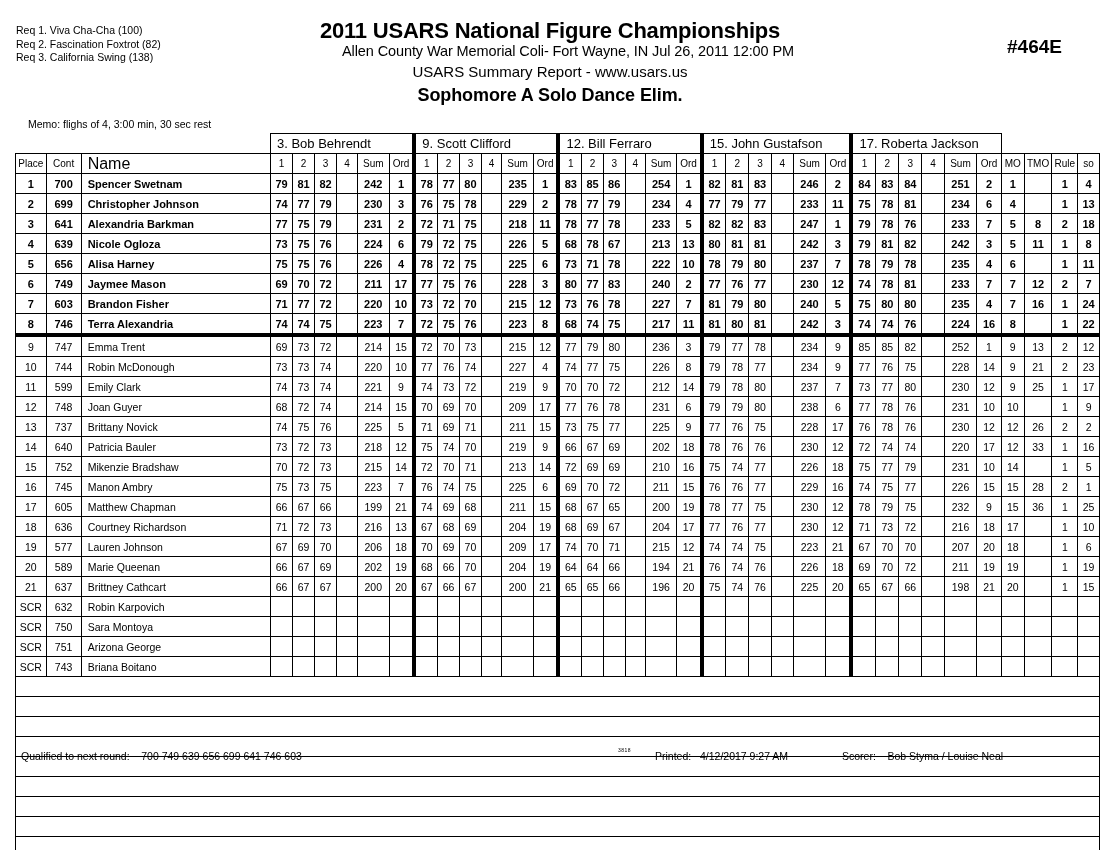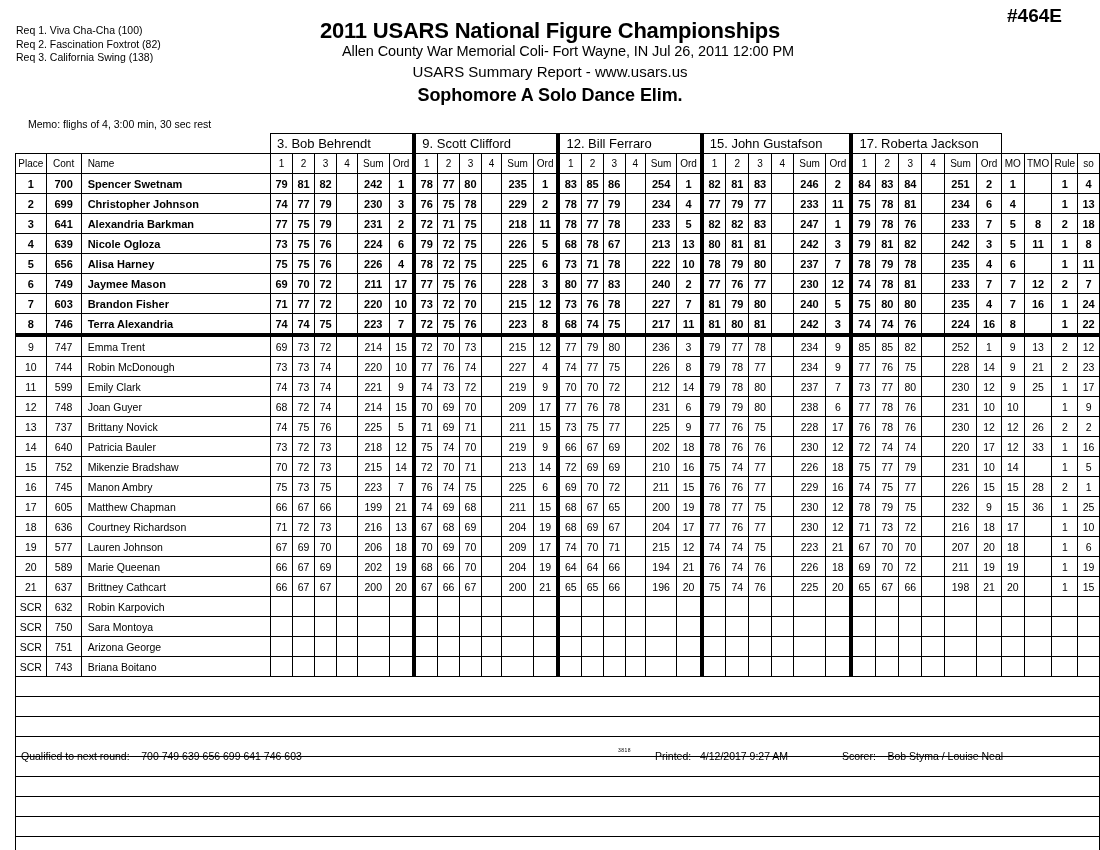--- a/index.html
+++ b/index.html
@@ -56,21 +56,21 @@
     line-height: 24px;
     letter-spacing: -0.1px;
   }
   #report-line {
     font-size: 15px;
     line-height: 22px;
   }
   #event-code {
     position: absolute;
     right: 38px;
-    top: 5px;
+    top: 36px;
     font-size: 19px;
     font-weight: bold;
   }
   #memo-line {
     position: absolute;
     left: 28px;
     top: 118px;
     font-size: 10.5px;
     white-space: nowrap;
   }
@@ -112,21 +112,21 @@
   .judge-head {
     text-align: left !important;
     padding-left: 6px !important;
     font-size: 13px;
     height: 20px;
   }
   .blank-head { border: none !important; }
 
   
   .colhead { font-size: 10px; height: 20px; }
-  .colhead.w-name { font-size: 10px; }
+  .colhead.w-name { font-size: 16px; }
 
   
   .sep-r { border-right: 4px solid #000 !important; }
 
   
   .ord { font-weight: bold; }
 
   
   tr.qual td { font-weight: bold; font-size: 11px; }
   tr.qual td.ord { font-weight: bold; }

